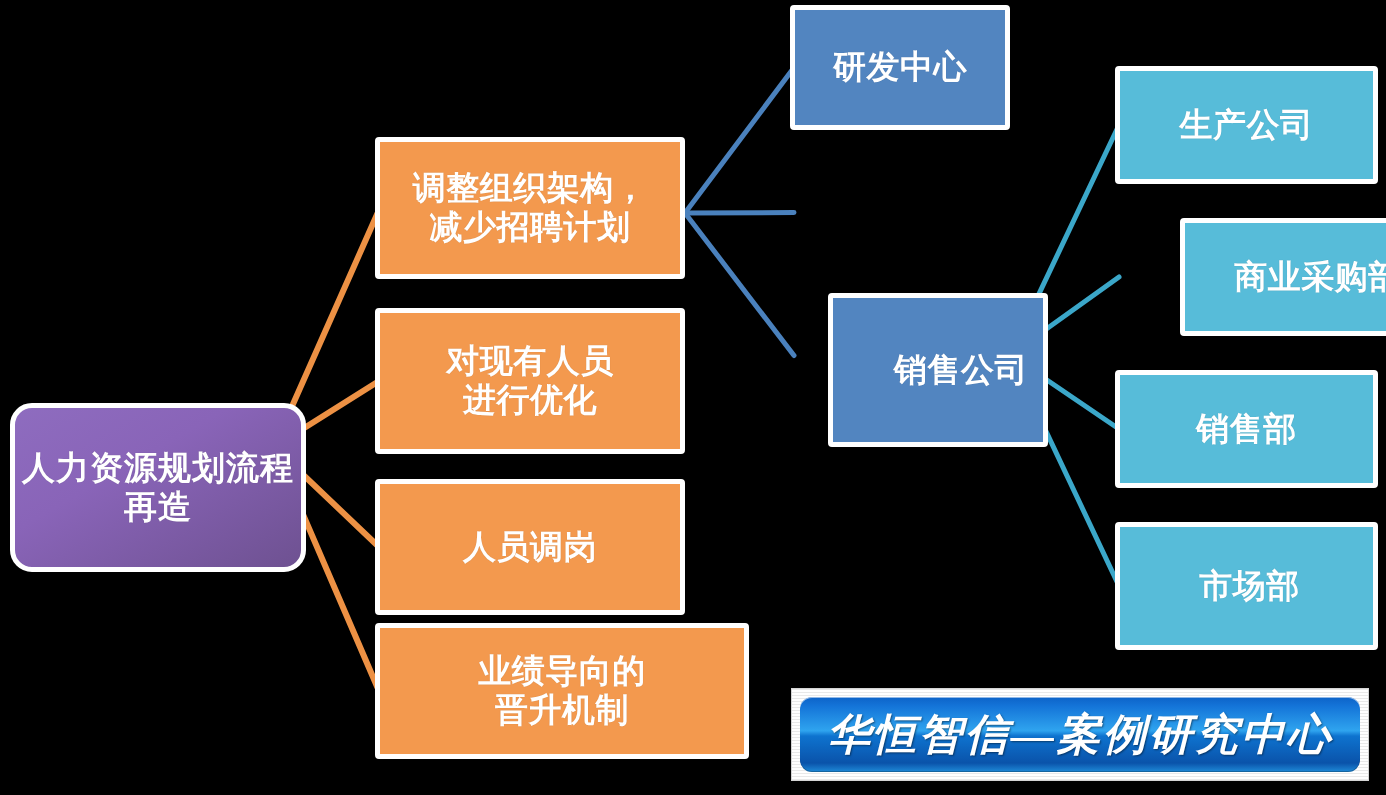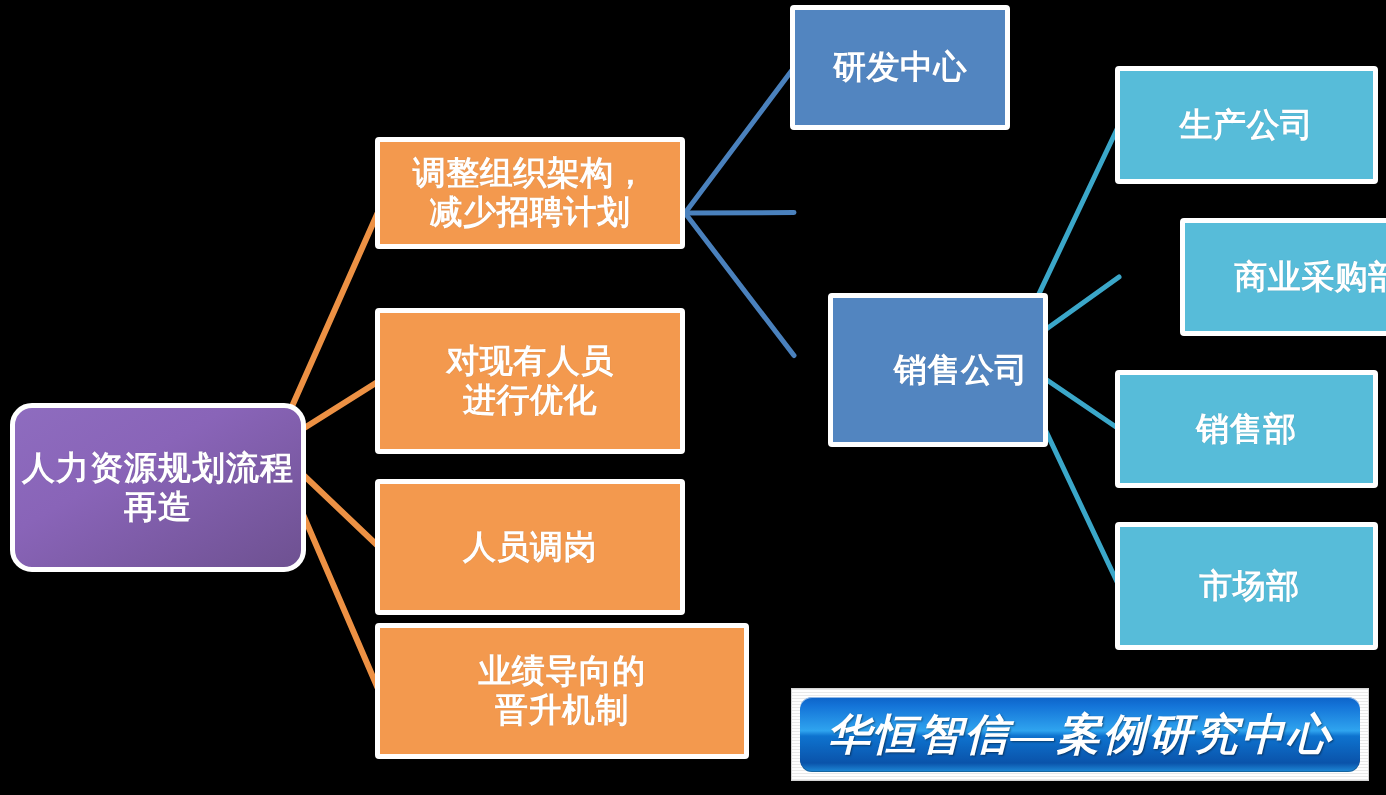--- a/index.html
+++ b/index.html
@@ -133,21 +133,21 @@
     <g id="teal-lines" stroke="#3ba7c9" stroke-width="5" fill="none" stroke-linecap="round">
         <line x1="1010" y1="355" x2="1119" y2="125"></line>
         <line x1="1010" y1="355" x2="1119" y2="277"></line>
         <line x1="1010" y1="355" x2="1119" y2="429"></line>
         <line x1="1010" y1="355" x2="1119" y2="586"></line>
       </g>
   </svg>
 
   <div class="node root" id="root-node" style="left: 10px; top: 363px; width: 296px; height: 169px; margin-top: 40px;">人力资源规划流程再造</div>
 
-  <div class="node orange" id="l1-0" style="left: 375px; top: 137px; width: 310px; height: 112px;">调整组织架构，
+  <div class="node orange" id="l1-0" style="left: 375px; top: 137px; width: 310px; height: 142px;">调整组织架构，
 减少招聘计划</div>
   <div class="node orange" id="l1-1" style="left: 375px; top: 308px; width: 310px; height: 146px;">对现有人员
 进行优化</div>
   <div class="node orange" id="l1-2" style="left: 375px; top: 479px; width: 310px; height: 136px;">人员调岗</div>
   <div class="node orange" id="l1-3" style="left: 375px; top: 623px; width: 374px; height: 136px;">业绩导向的
 晋升机制</div>
 
   <div class="node blue" id="l2-0" style="left: 790px; top: 5px; width: 220px; height: 125px;">研发中心</div>
   <div class="node blue" id="l2-2" style="left: 828px; top: 293px; width: 220px; height: 154px; padding-left: 46px;">销售公司</div>
 

